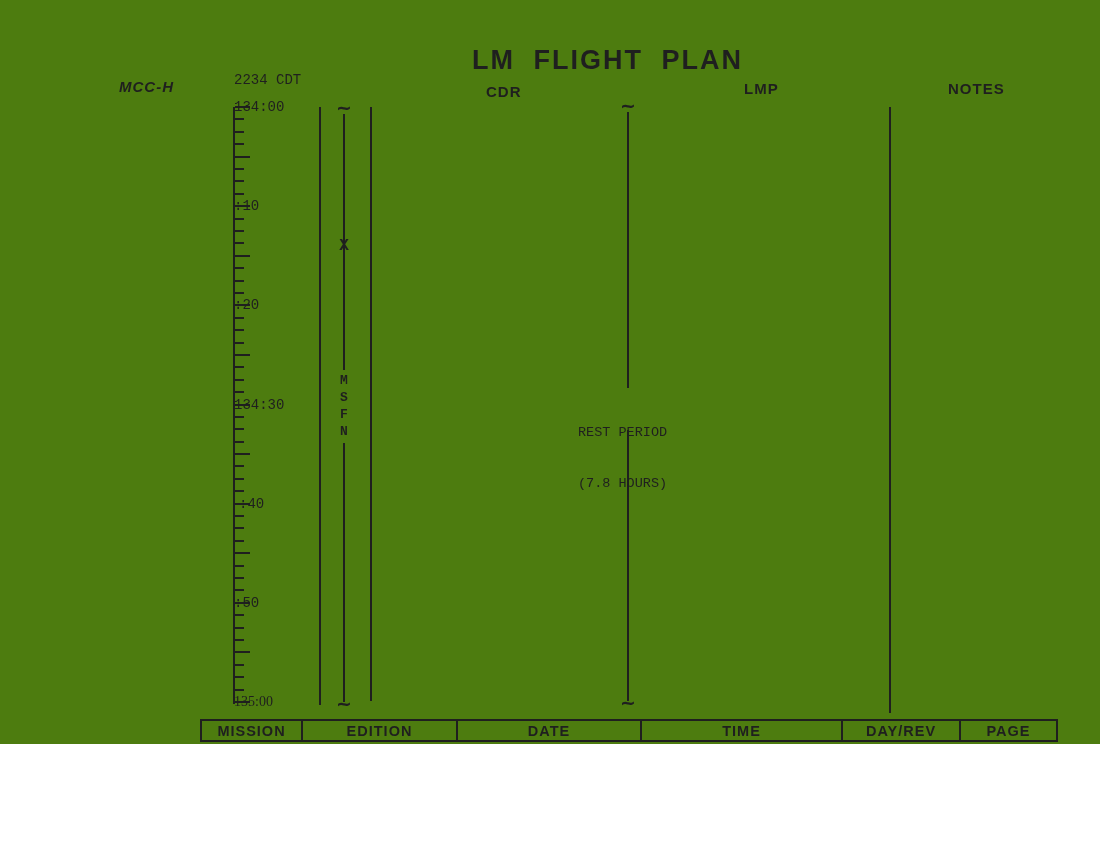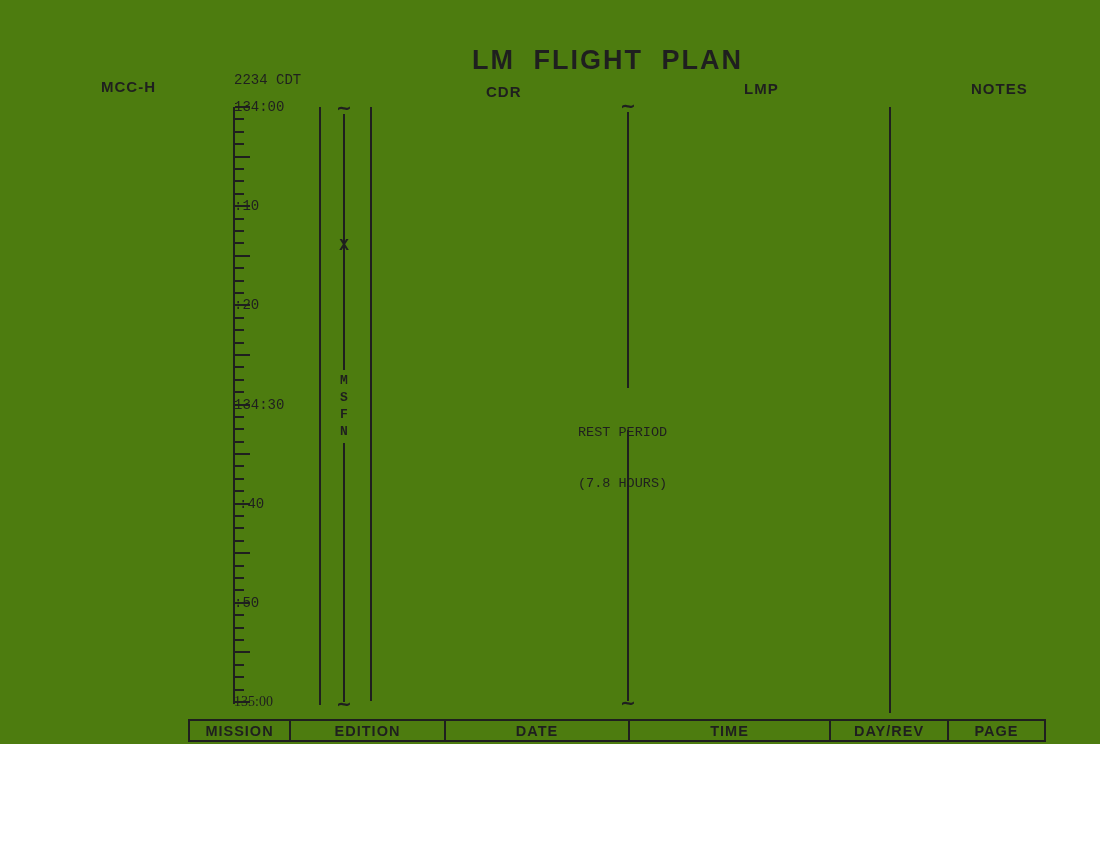--- a/index.html
+++ b/index.html
@@ -53,25 +53,25 @@
     position: absolute; transform: translateX(-50%);
     font-weight: bold; font-size: 15.5px; letter-spacing: 1.5px; word-spacing: 5px;
   }
 </style>
 </head>
 <body>
 
 <div class="sheet">
 
   <div class="abs title" style="left:472px; top:45px;">LM FLIGHT PLAN</div>
-  <div class="abs colhead" style="left:101px; top:78px;">MCC-H</div>
+  <div class="abs colhead" style="left:119px; top:78px;font-style:italic;">MCC-H</div>
   <div class="abs mono" style="left:234px; top:72px; font-size:14px;">2234 CDT</div>
   <div class="abs colhead" style="left:486px; top:83px;">CDR</div>
   <div class="abs colhead" style="left:744px; top:80px;">LMP</div>
-  <div class="abs colhead" style="left:948px; top:80px;margin-left:23px;">NOTES</div>
+  <div class="abs colhead" style="left:948px; top:80px;">NOTES</div>
 
   <div class="vline" id="ruler" style="left:233px; top:107px; height:597px;">
       <div class="tick" style="top: -1px; width: 15px;"></div>
       <div class="tick" style="top: 11.3958px; width: 9px;"></div>
       <div class="tick" style="top: 23.7917px; width: 9px;"></div>
       <div class="tick" style="top: 36.1875px; width: 9px;"></div>
       <div class="tick" style="top: 48.5833px; width: 15px;"></div>
       <div class="tick" style="top: 60.9792px; width: 9px;"></div>
       <div class="tick" style="top: 73.375px; width: 9px;"></div>
       <div class="tick" style="top: 85.7708px; width: 9px;"></div>
@@ -145,21 +145,21 @@
   <div class="vline" style="left:627px; top:430px; height:271px;"></div>
   <div class="squiggle" style="left:628px; top:106px;">~</div>
   <div class="squiggle" style="left:628px; top:703px;">~</div>
   <div class="rest" style="left:578px; top:390px;">
     <div>REST PERIOD</div>
     <div>(7.8 HOURS)</div>
   </div>
 
   <div class="vline" style="left:889px; top:107px; height:606px;"></div>
 
-  <table class="meta" style="left:188px; top:719px; width:856px;">
+  <table class="meta" style="left:200px; top:719px; width:856px;">
     <colgroup>
       <col style="width:101px">
         <col style="width:155px">
         <col style="width:184px">
       <col style="width:201px">
         <col style="width:118px">
         <col style="width:97px">
     </colgroup>
     <tbody>
         <tr class="hrow">

